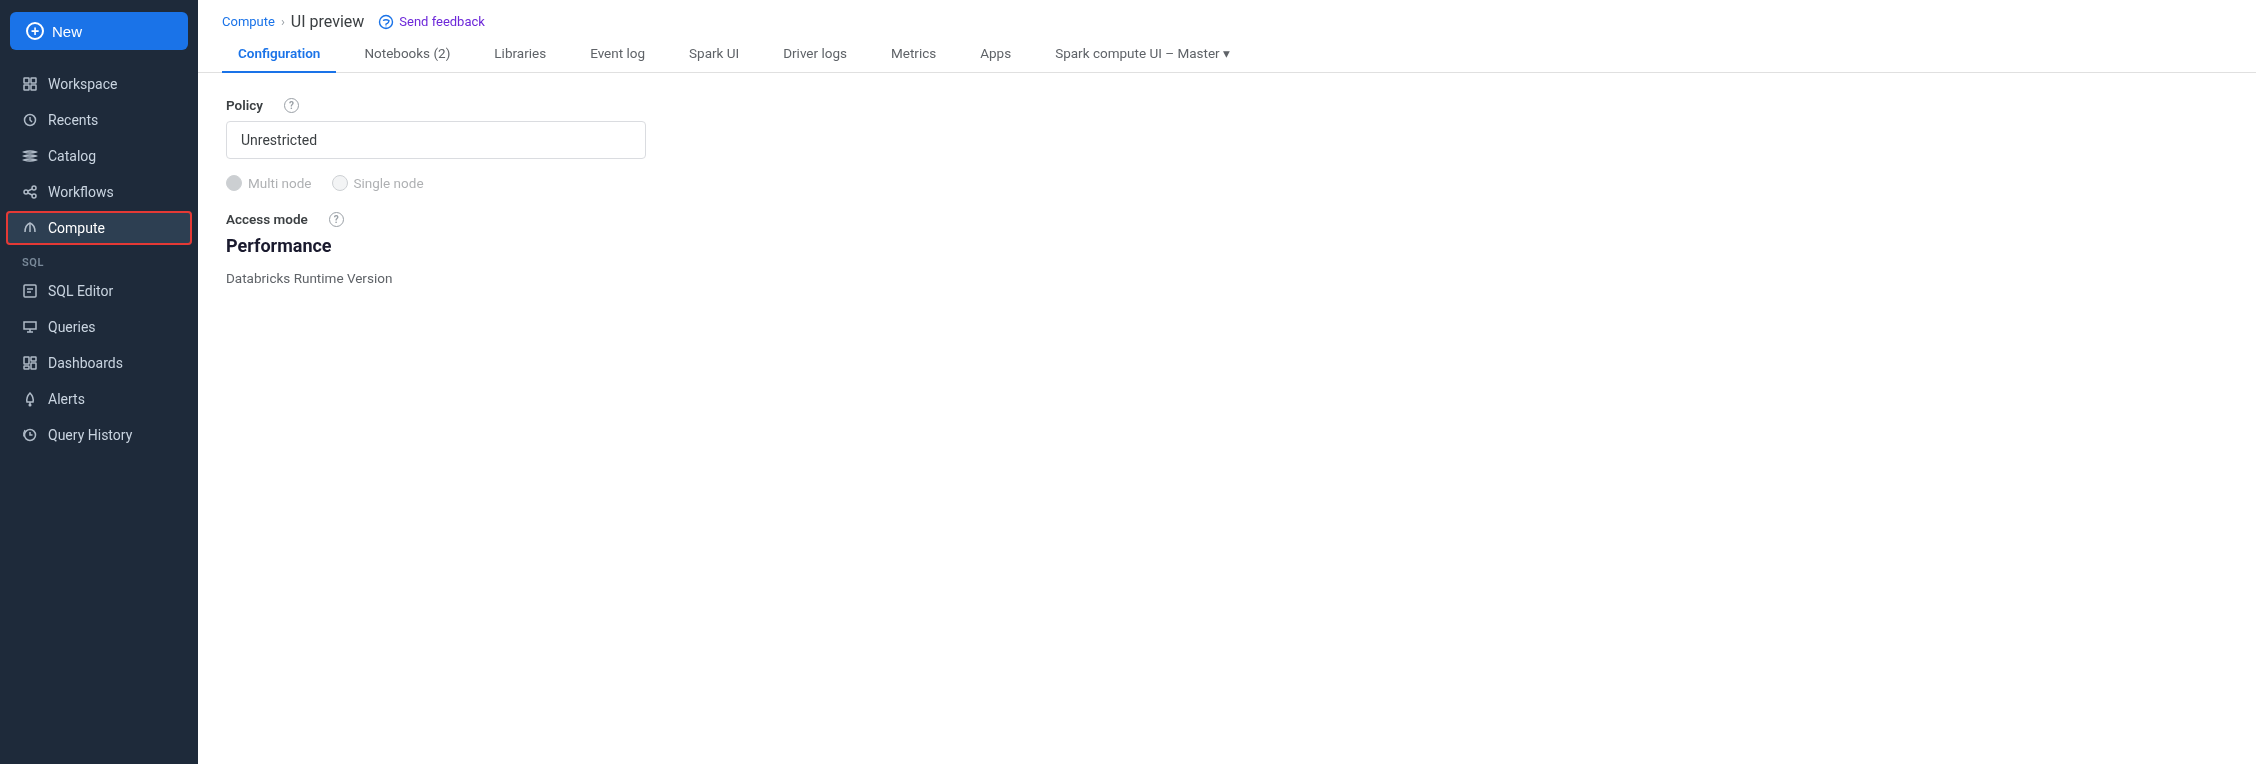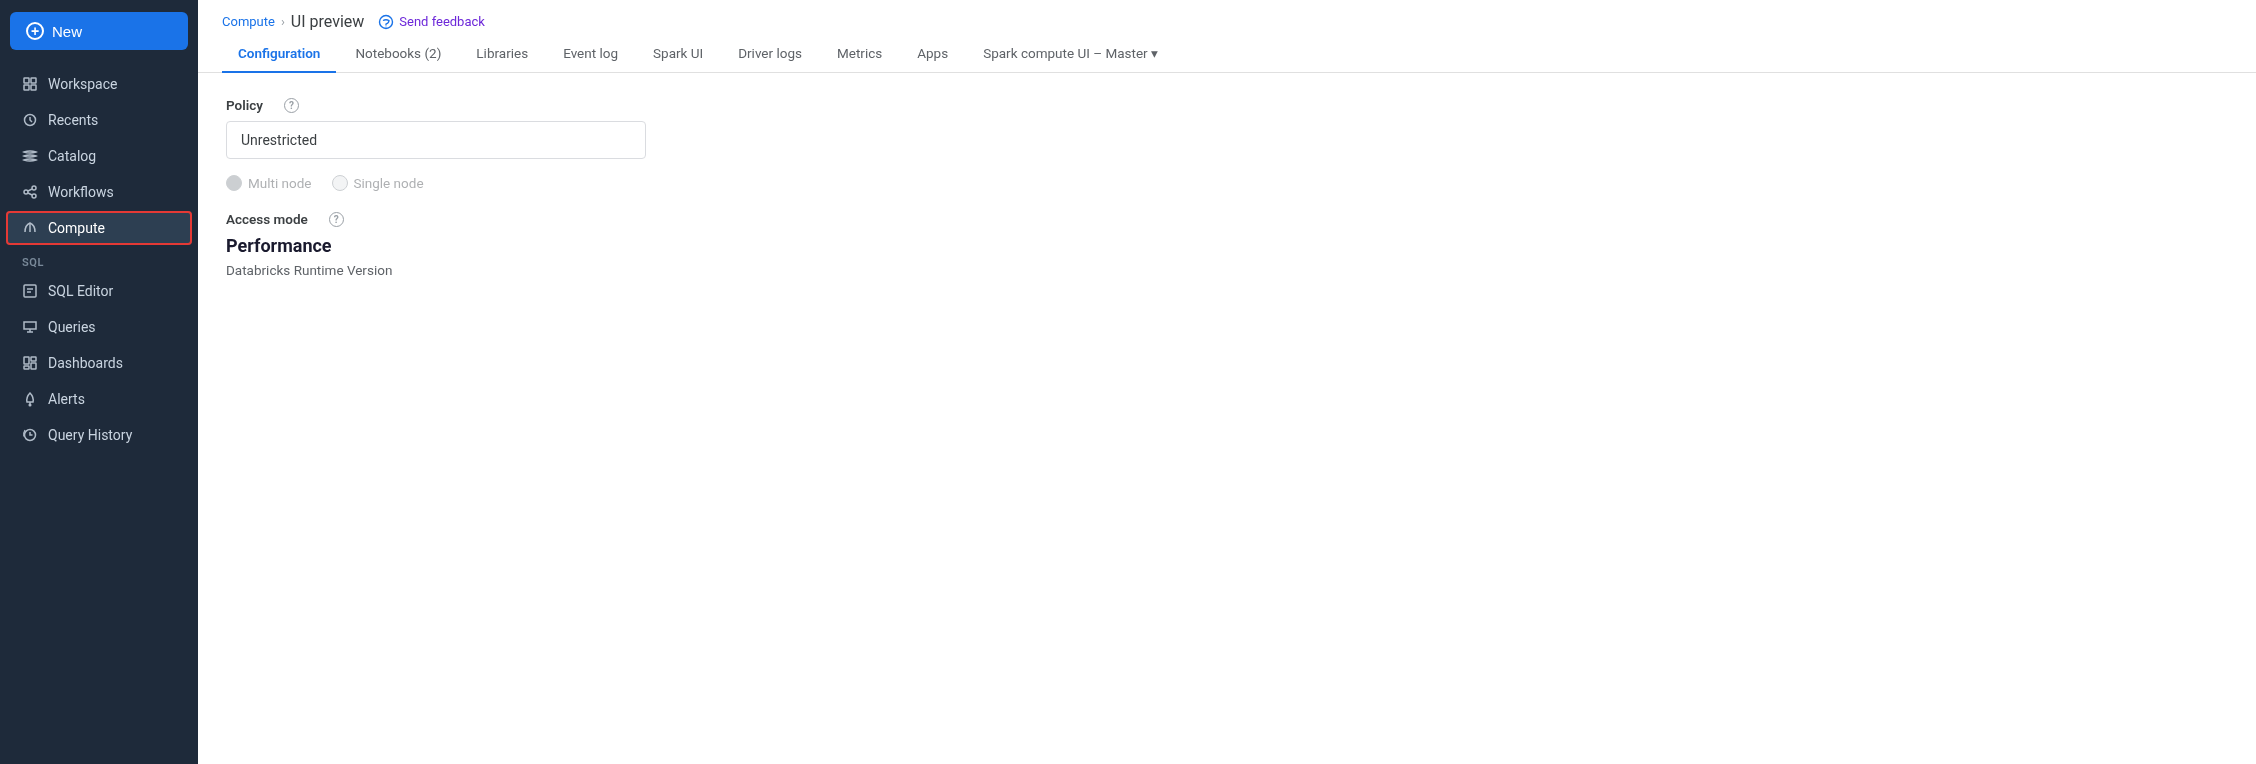--- a/index.html
+++ b/index.html
@@ -160,21 +160,21 @@
     .pin-icon {
       color: #1a73e8;
       font-size: 18px;
     }
 
     
     .tabs {
       display: flex;
       border-bottom: 1px solid #e0e0e0;
       padding: 0 24px;
-      gap: 3px;
+      gap: 12px;
     }
 
     .tab {
       padding: 10px 16px;
       font-size: 13.5px;
       color: #5f6368;
       cursor: pointer;
       border-bottom: 2px solid transparent;
       margin-bottom: -1px;
       white-space: nowrap;
@@ -260,21 +260,21 @@
     .radio-circle.checked {
       border-color: #9aa0a6;
       background: #9aa0a6;
       position: relative;
     }
 
     .section-title {
       font-size: 18px;
       font-weight: 700;
       color: #1a1a2e;
-      margin-bottom: 6px;
+      margin-bottom: 14px;
     }
 
     .section-subtitle {
       font-size: 13.5px;
       color: #5f6368;
     }
   </style>
 </head>
 <body>
 

